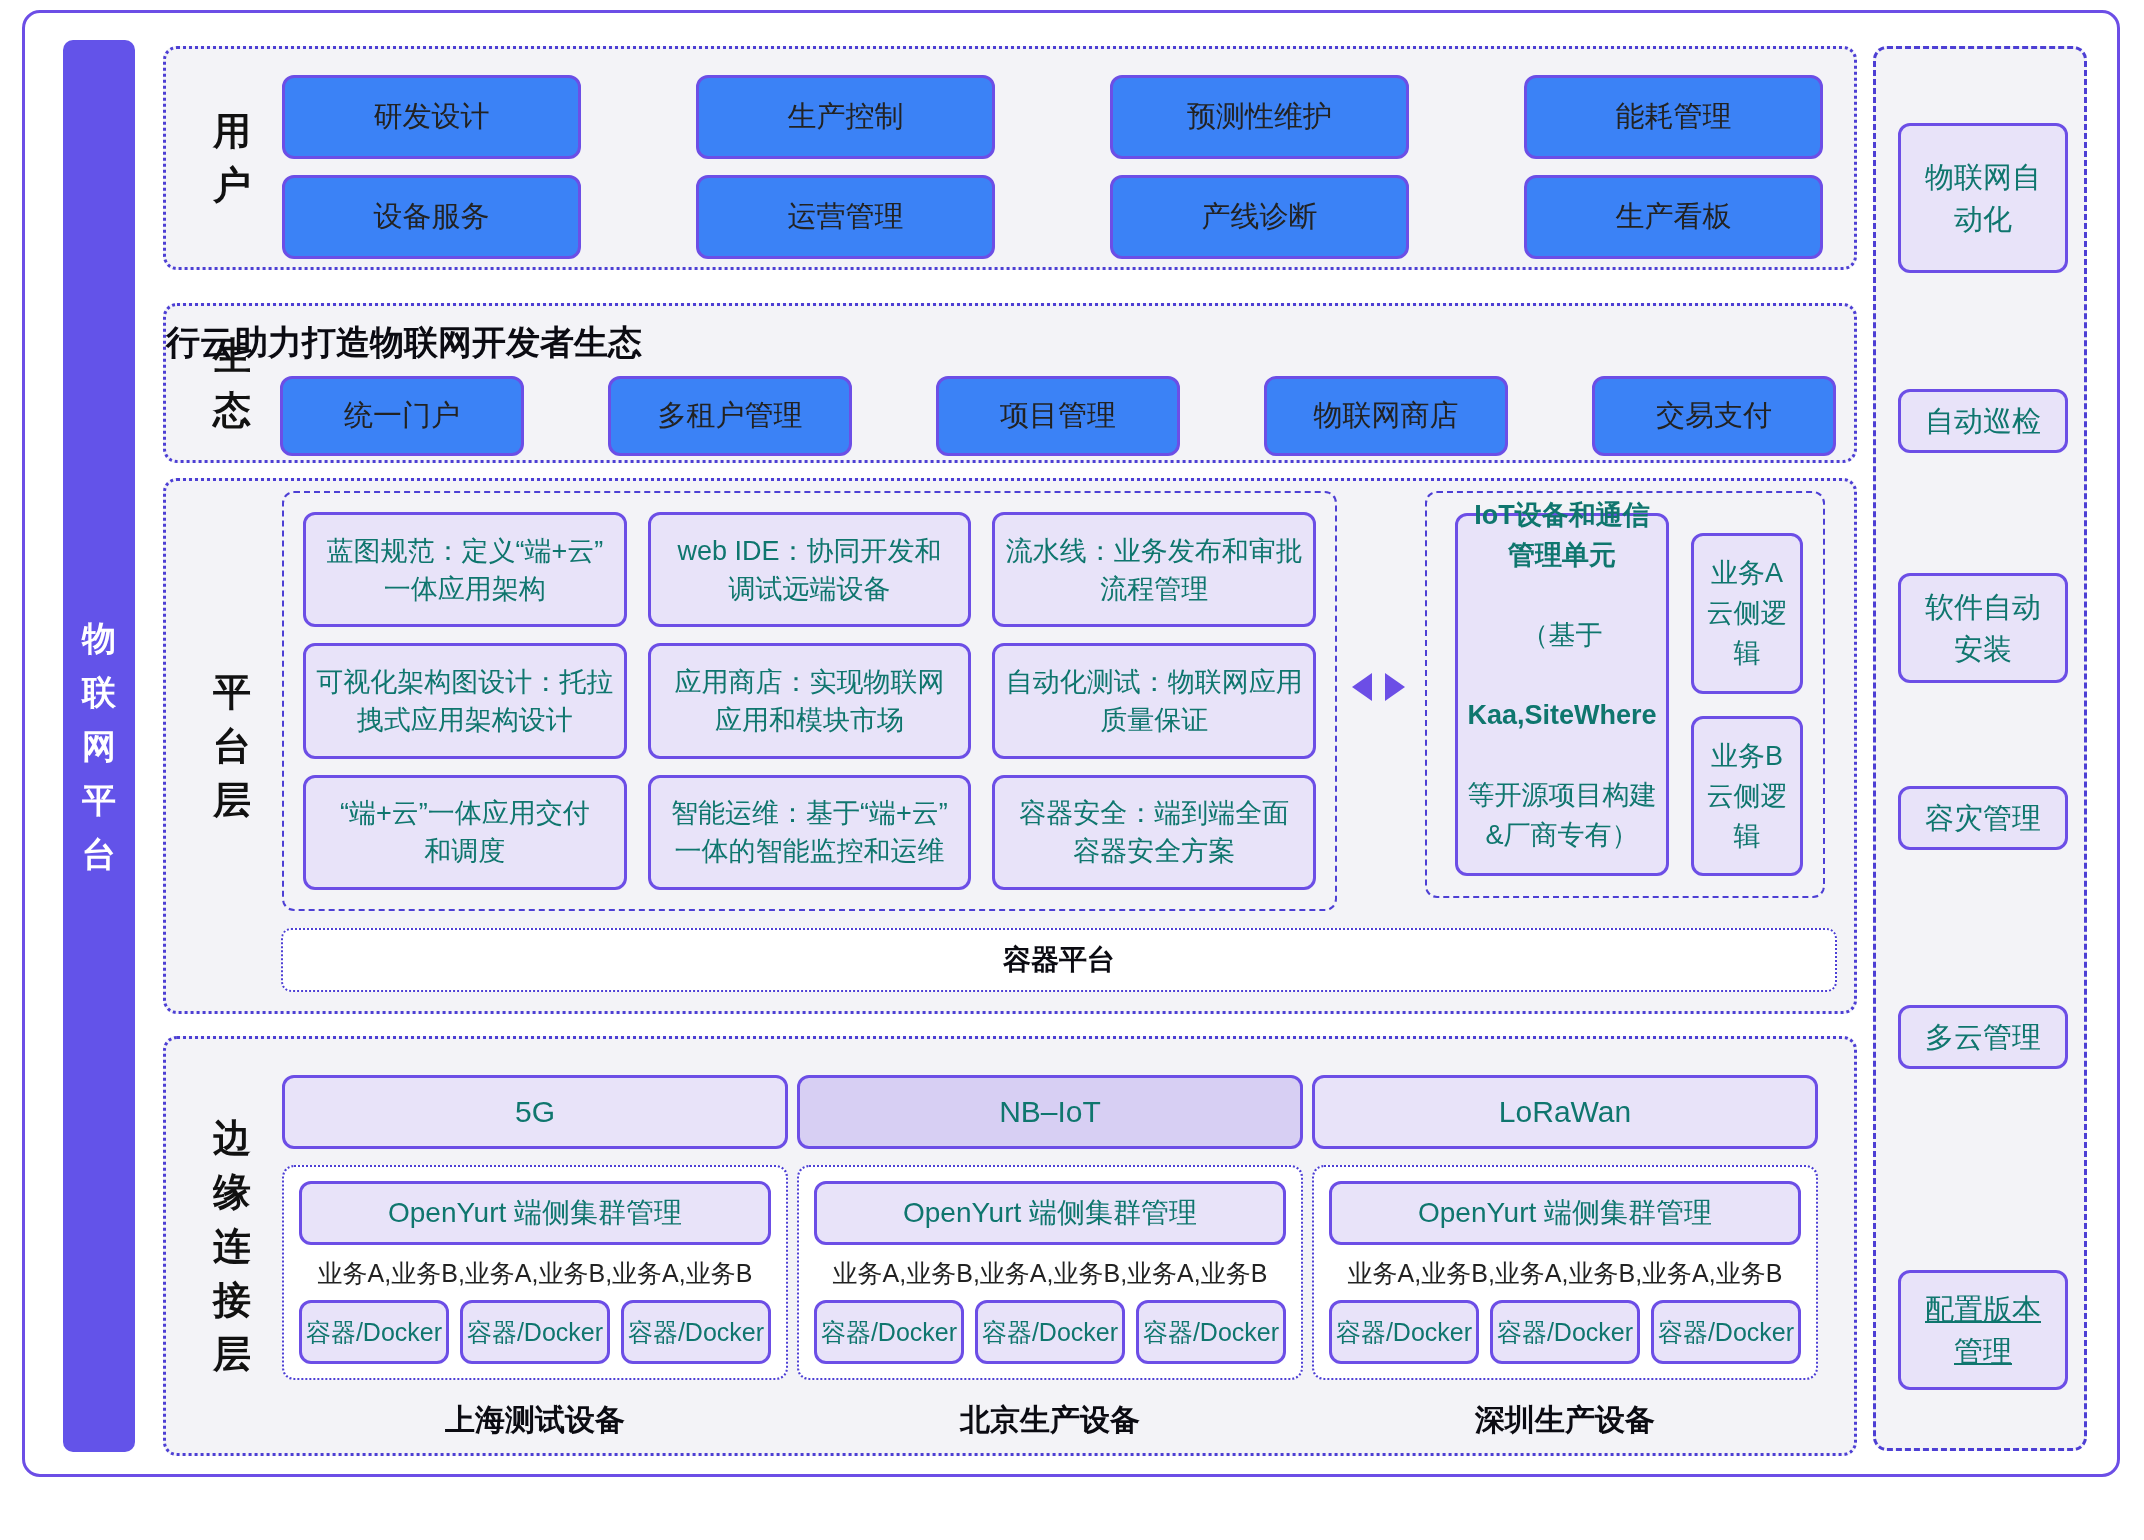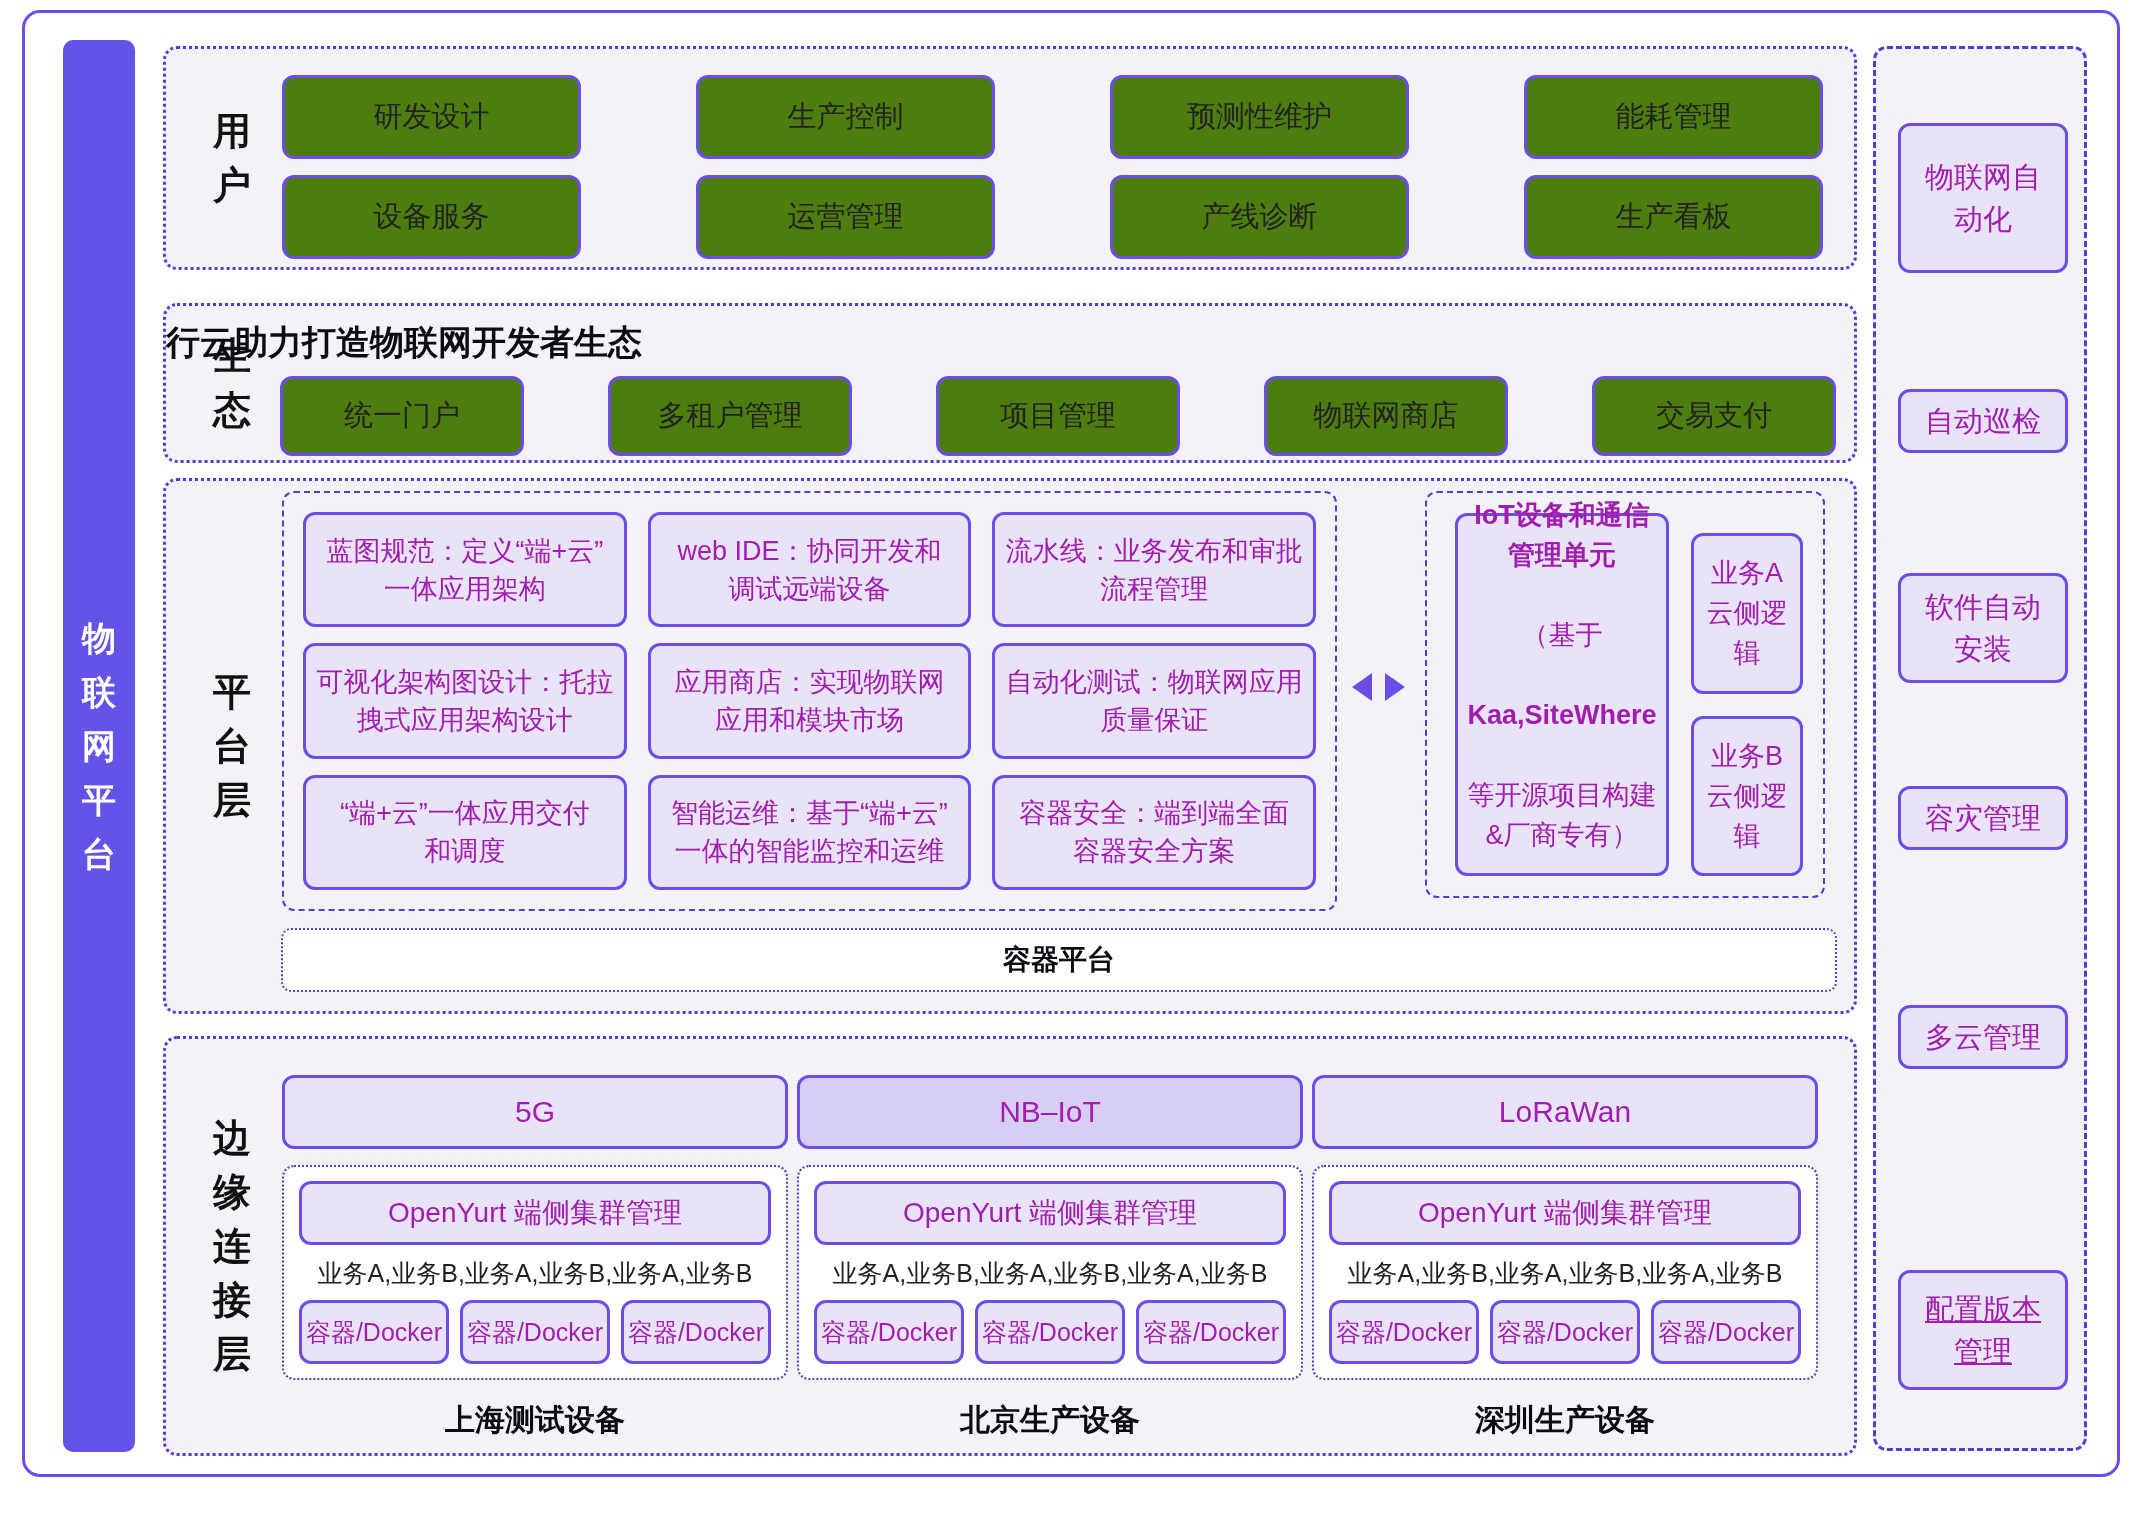--- a/index.html
+++ b/index.html
@@ -9,26 +9,26 @@
             border:3px solid #6C4EE6; border-radius:18px; }
   .vbar   { position:absolute; left:63px; top:40px; width:72px; height:1412px;
             background:#6353E9; border-radius:10px; display:flex; align-items:center; justify-content:center;
             color:#ffffff; font-size:34px; font-weight:bold; line-height:54px;
             white-space:pre-line; text-align:center; }
   .sec    { position:absolute; left:163px; width:1694px; background:#F3F3F7;
             border:3px dotted #4D3FD4; border-radius:14px; }
   .lbl    { position:absolute; left:24px; top:50%; transform:translateY(-50%); width:84px;
             font-weight:bold; color:#111111; font-size:38px; line-height:54px;
             white-space:pre-line; text-align:center; }
-  .wbox   { background:#4d7c0f; border:3px solid #6C4EE6; border-radius:12px;
+  .wbox   { background:#3b82f6; border:3px solid #6C4EE6; border-radius:12px;
             display:flex; align-items:center; justify-content:center;
             font-size:29px; color:#222222; text-align:left; white-space:pre-line; }
   .pbox   { background:#E8E3F9; border:3px solid #6C4EE6; border-radius:12px;
             display:flex; align-items:center; justify-content:center;
-            font-size:29px; color:#a21caf; text-align:center; white-space:pre-line; }
+            font-size:29px; color:#0f766e; text-align:center; white-space:pre-line; }
   
   .u-grid { position:absolute; left:116px; top:26px; display:grid;
             grid-template-columns:repeat(4, 299px); column-gap:115px; row-gap:16px; }
   .u-grid .wbox { height:84px; }
   
   .eco-title { position:absolute; top:14px; left:0; width:100%; text-align:left;
                font-size:34px; font-weight:bold; color:#0b0b12; }
   .eco-row { position:absolute; left:114px; top:70px; display:flex; gap:84px; }
   .eco-row .wbox { width:244px; height:80px; }
   

